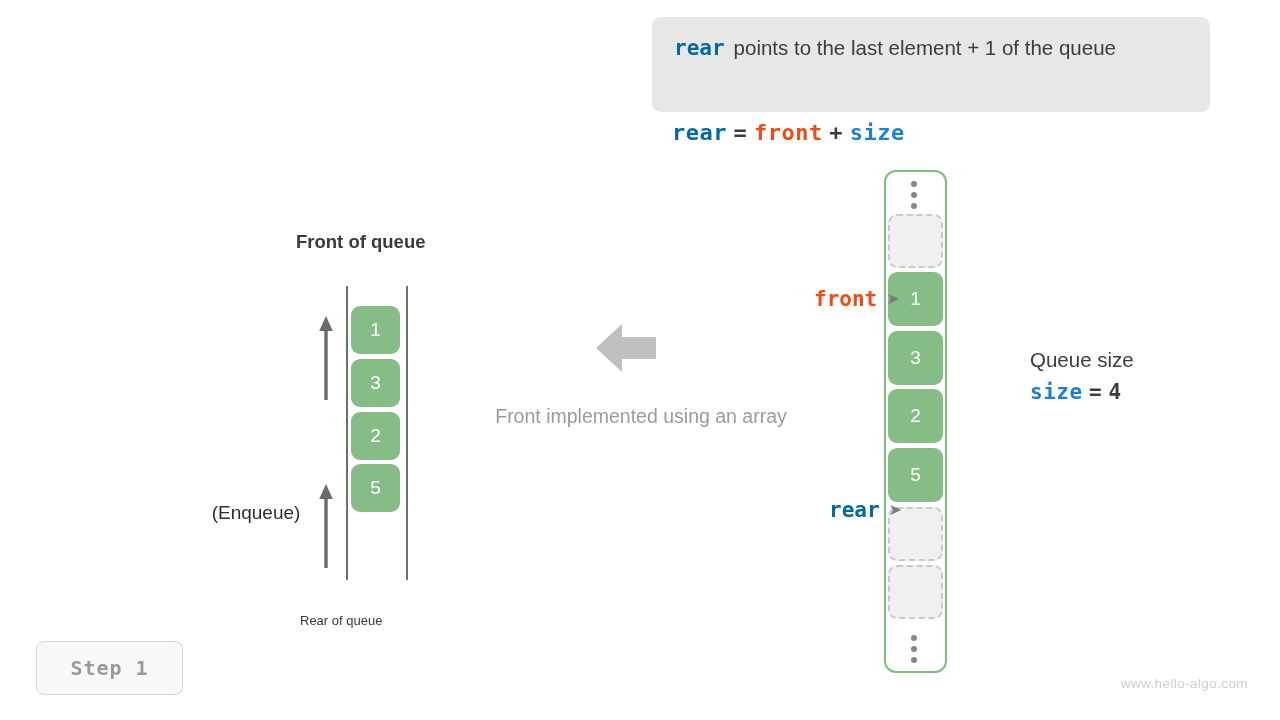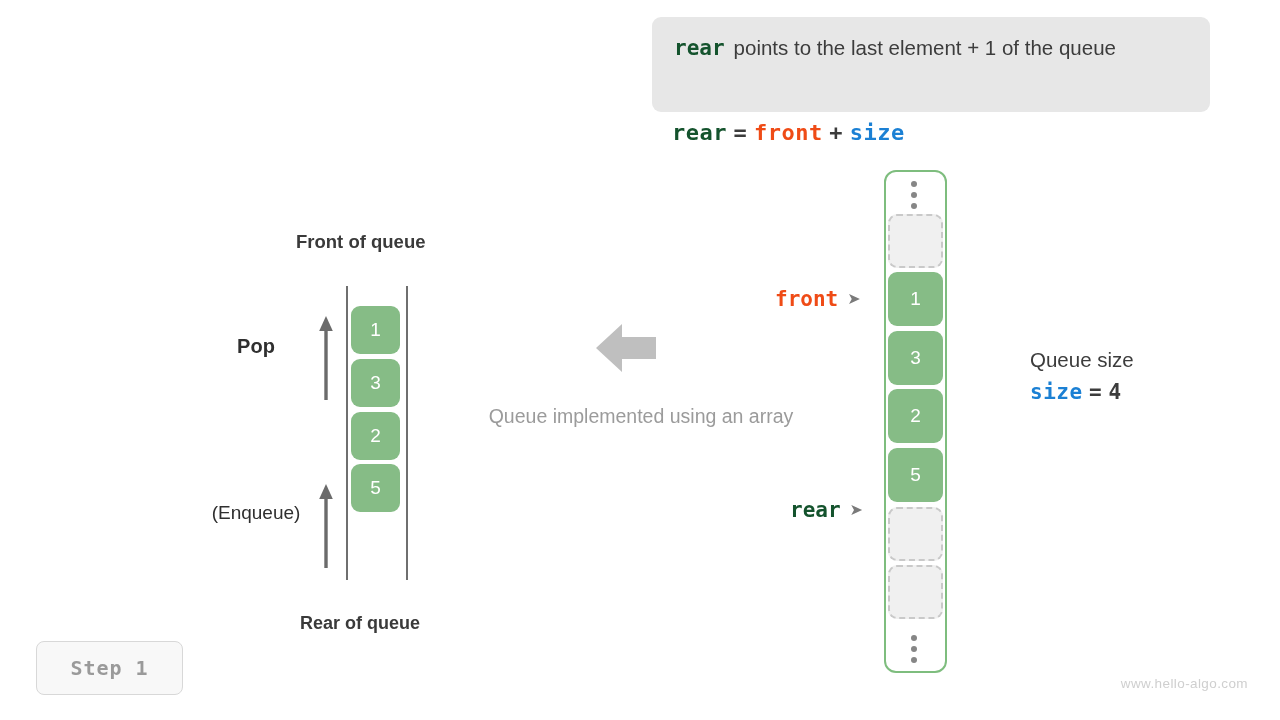--- a/index.html
+++ b/index.html
@@ -33,21 +33,21 @@
     line-height: 37px;
     white-space: nowrap;
     font-size: 20.5px;
     color: #3c3c3c;
   }
   .mono {
     font-family: "DejaVu Sans Mono", "Liberation Mono", monospace;
     font-weight: bold;
   }
   .kw-front { color: #ef4b16; }
-  .kw-rear  { color: #14532d; }
+  .kw-rear  { color: #0369a1; }
   .kw-size  { color: #1b80d4; }
   .legend-line .mono { font-size: 21px; }
   .legend-desc { margin-left: 9px; }
 
   
   #formula {
     position: absolute;
     left: 672px;
     top: 120px;
     font-size: 22px;
@@ -65,22 +65,22 @@
     top: 231px;
     font-size: 18.5px;
     font-weight: bold;
     color: #3a3a3a;
     white-space: nowrap;
   }
   #rear-of-queue-label {
     position: absolute;
     left: 300px;
     top: 613px;
-    font-size: 18px;
-    font-weight: bold;
+    font-size: 13px;
+    font-weight: normal;
     color: #3a3a3a;
     white-space: nowrap;
   }
 
   .rail {
     position: absolute;
     width: 2px;
     top: 286px;
     height: 294px;
     background: #6f6f6f;
@@ -208,20 +208,21 @@
     border-radius: 50%;
     background: #868686;
     margin-bottom: 5px;
   }
 
   
   .ptr-label {
     position: absolute;
     white-space: nowrap;
     font-size: 21px;
+    margin-left: 39px;
   }
   .ptr-label .mono { font-size: 21px; }
   .ptr-caret {
     display: inline-block;
     margin-left: 9px;
     color: #7a7a7a;
     font-size: 16px;
     vertical-align: 2px;
   }
   #front-pointer { left: 775px; top: 287px; }
@@ -310,32 +311,31 @@
 <svg class="up-arrow" id="pop-arrow" viewBox="0 0 20 84">
   <line x1="10" y1="84" x2="10" y2="14" stroke="#6b6b6b" stroke-width="3.4"></line>
   <polygon points="10,0 3.2,15 16.8,15" fill="#6b6b6b"></polygon>
 </svg>
 <svg class="up-arrow" id="push-arrow" viewBox="0 0 20 84">
   <line x1="10" y1="84" x2="10" y2="14" stroke="#6b6b6b" stroke-width="3.4"></line>
   <polygon points="10,0 3.2,15 16.8,15" fill="#6b6b6b"></polygon>
 </svg>
 
 <div class="op-label" id="pop-label">
-  <span class="op-name">Pop</span>
 </div>
 <div class="op-label" id="push-label">
   <span class="op-sub">(Enqueue)</span>
 </div>
 
 <div id="rear-of-queue-label">Rear of queue</div>
 
 <svg id="center-arrow" viewBox="0 0 60 52">
   <polygon points="0,26 26,2 26,15 60,15 60,37 26,37 26,50" fill="#bfbfbf"></polygon>
 </svg>
-<div id="center-caption">Queue implemented using an array</div>
+<div id="center-caption">Front implemented using an array</div>
 
 <div id="array-container"></div>
 
 <div class="dots" id="dots-top">
   <span></span>
     <span></span>
     <span></span>
 </div>
 
 <div class="arr-cell empty" id="arr-cell-0"></div>

